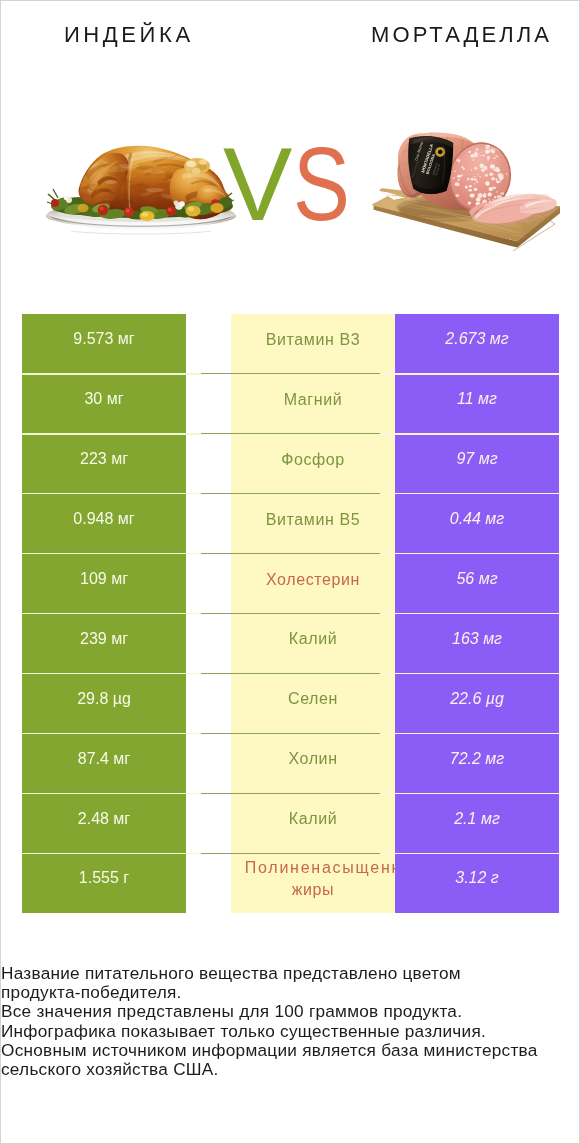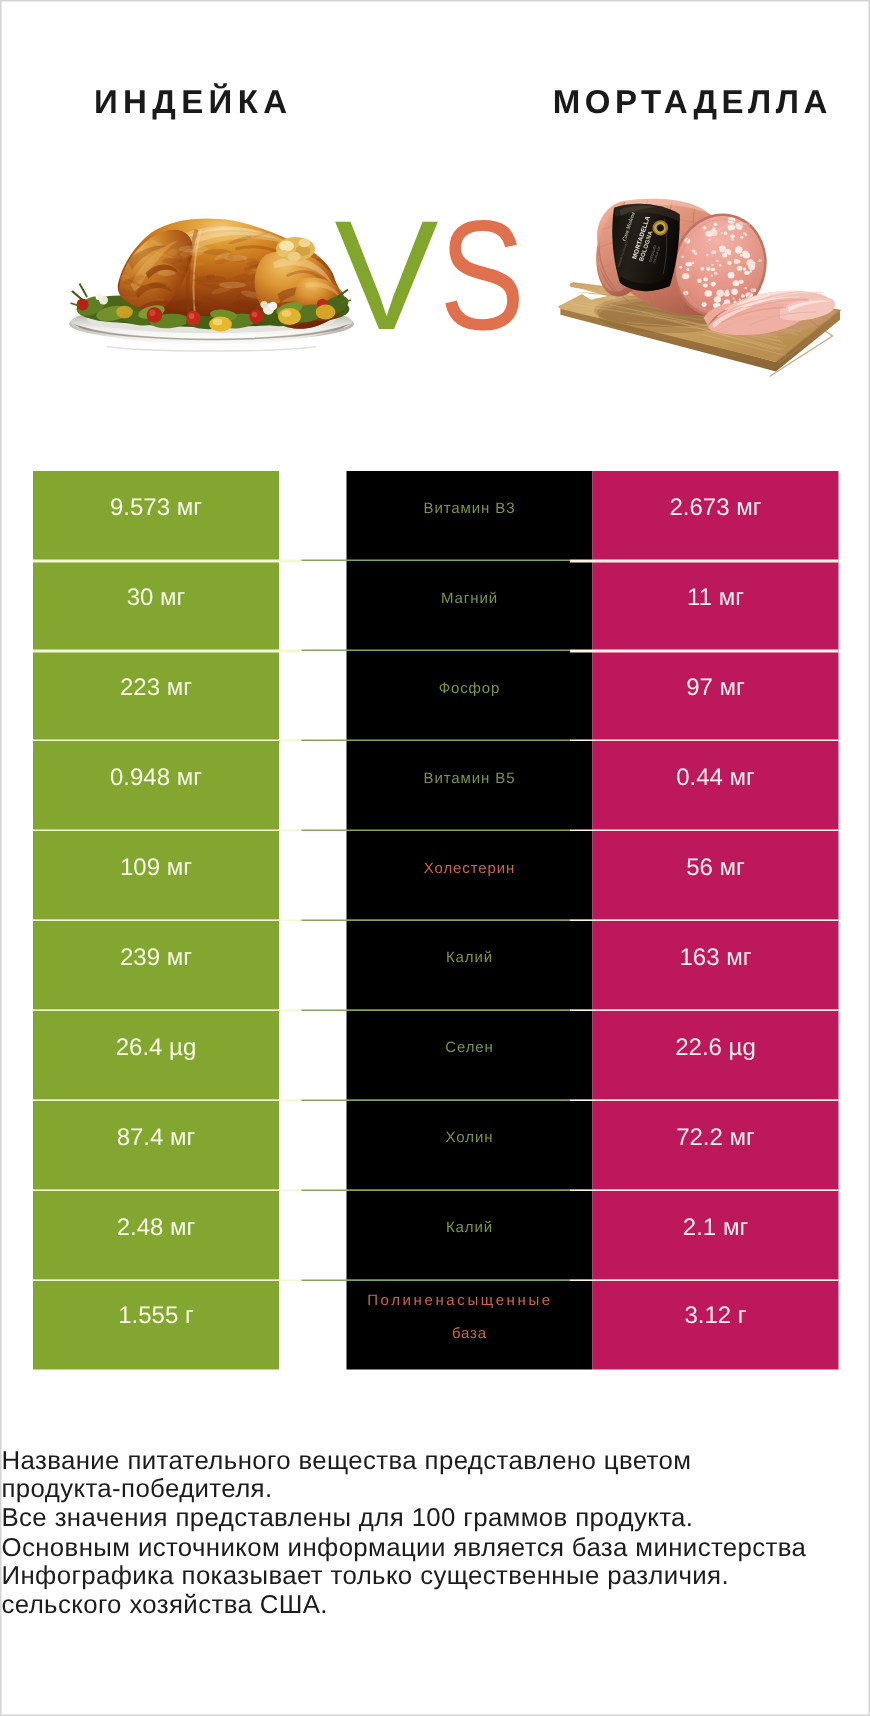--- a/index.html
+++ b/index.html
@@ -1,37 +1,37 @@
 <!DOCTYPE html>
 <html><head>
 <meta charset="utf-8">
 <style>
   html,body{margin:0;padding:0;background:#fff;}
   body{width:580px;height:1144px;font-family:"Liberation Sans",sans-serif;}
   .page{position:relative;width:578px;height:1142px;border:1px solid #d4d4d4;background:#fff;overflow:hidden;}
 
   .titles{position:absolute;top:21px;left:0;width:578px;}
-  .title{position:absolute;top:0;font-size:22px;color:#1a1a1a;font-weight:700;letter-spacing:3.05px;white-space:nowrap;text-indent:3.05px;margin-top:33px;}
+  .title{position:absolute;top:0;font-size:22px;color:#1a1a1a;font-weight:400;letter-spacing:3.05px;white-space:nowrap;text-indent:3.05px;}
   .title.l{left:-2px;width:256px;text-align:center;letter-spacing:3.6px;text-indent:3.6px;}
   .title.r{left:332px;width:254px;text-align:center;}
 
   .hero{position:absolute;left:0;top:110px;width:475px;height:145px;}
   .turkey-wrap{position:absolute;left:44px;top:33px;width:193px;height:95px;}
   .mort-wrap{position:absolute;left:371px;top:0px;width:189px;height:150px;}
   .vs{position:absolute;left:222px;top:18px;width:140px;height:110px;font-size:104px;line-height:110px;letter-spacing:-4px;white-space:nowrap;}
   .vs .v{color:#82a62c;}
   .vs .s{color:#e0714f;display:inline-block;transform:scaleX(0.82);transform-origin:left center;margin-left:5px;}
 
   .table{position:absolute;left:21px;top:313px;width:537px;position:absolute;}
   .row{display:flex;height:59.9px;position:relative;}
   .cell{display:flex;align-items:center;justify-content:center;width:179px;text-align:right;box-sizing:border-box;}
   .left,.right{font-size:16px;padding-bottom:9px;}
   .left{background:#82a630;color:#f7fbe8;}
-  .right{background:#be185d;color:#fdf2ec;}
-  .mid{background:#000000;flex-direction:column;font-size:10px;letter-spacing:0.6px;line-height:22px;padding-bottom:8px;overflow:hidden;margin-left:45px;}
+  .right{background:#8b5cf6;color:#fdf2ec;font-style:italic;}
+  .mid{background:#fef9c3;flex-direction:column;font-size:16px;letter-spacing:0.6px;line-height:22px;padding-bottom:8px;overflow:hidden;margin-left:45px;}
   .mid span{display:block;white-space:nowrap;}
   .mid .long{letter-spacing:1.75px;text-indent:1.75px;position:relative;left:14px;align-self:flex-start;margin-left:-2px;}
   .mid.win-l{color:#7d9440;}
   .mid.win-r{color:#c8674a;}
   .sep-l{background:#f3f8d4;height:1.4px;width:179px;}
   .sep-m{background:#8ba25c;height:1.15px;width:179px;}
   .sep-r{background:#fdf3e3;height:1.4px;width:179px;}
   .seps{display:flex;position:absolute;left:0;width:537px;z-index:3;}
 
   .footer{position:absolute;left:0;top:963px;width:578px;font-size:17.2px;letter-spacing:0.26px;color:#1c1c1c;line-height:19.2px;}
@@ -626,21 +626,21 @@
           <span>Калий</span>
         </div>
         <div class="cell right">163 мг</div>
       </div>
       <div class="seps" style="top: 298.9px;">
         <div class="sep-l"></div>
         <div class="sep-m"></div>
         <div class="sep-r"></div>
       </div>
       <div class="row">
-        <div class="cell left">26.4 µg</div>
+        <div class="cell left">29.8 µg</div>
         <div class="cell mid win-l">
           <span>Селен</span>
         </div>
         <div class="cell right">22.6 µg</div>
       </div>
       <div class="seps" style="top: 358.8px;">
         <div class="sep-l"></div>
         <div class="sep-m"></div>
         <div class="sep-r"></div>
       </div>
@@ -665,31 +665,31 @@
       </div>
       <div class="seps" style="top: 478.6px;">
         <div class="sep-l"></div>
         <div class="sep-m"></div>
         <div class="sep-r"></div>
       </div>
       <div class="row">
         <div class="cell left">1.555 г</div>
         <div class="cell mid win-r">
           <span class="long">Полиненасыщенные</span>
-          <span>база</span>
+          <span>жиры</span>
         </div>
         <div class="cell right">3.12 г</div>
       </div>
       <div class="seps" style="top: 538.5px;">
         <div class="sep-l"></div>
         <div class="sep-m"></div>
         <div class="sep-r"></div>
       </div>
     </div>
   <div class="footer" id="footer">
       <div>Название питательного вещества представлено цветом</div>
       <div>продукта-победителя.</div>
       <div>Все значения представлены для 100 граммов продукта.</div>
+      <div>Инфографика показывает только существенные различия.</div>
       <div>Основным источником информации является база министерства</div>
-      <div>Инфографика показывает только существенные различия.</div>
       <div>сельского хозяйства США.</div>
     </div>
 </div>
 
 </body></html>

